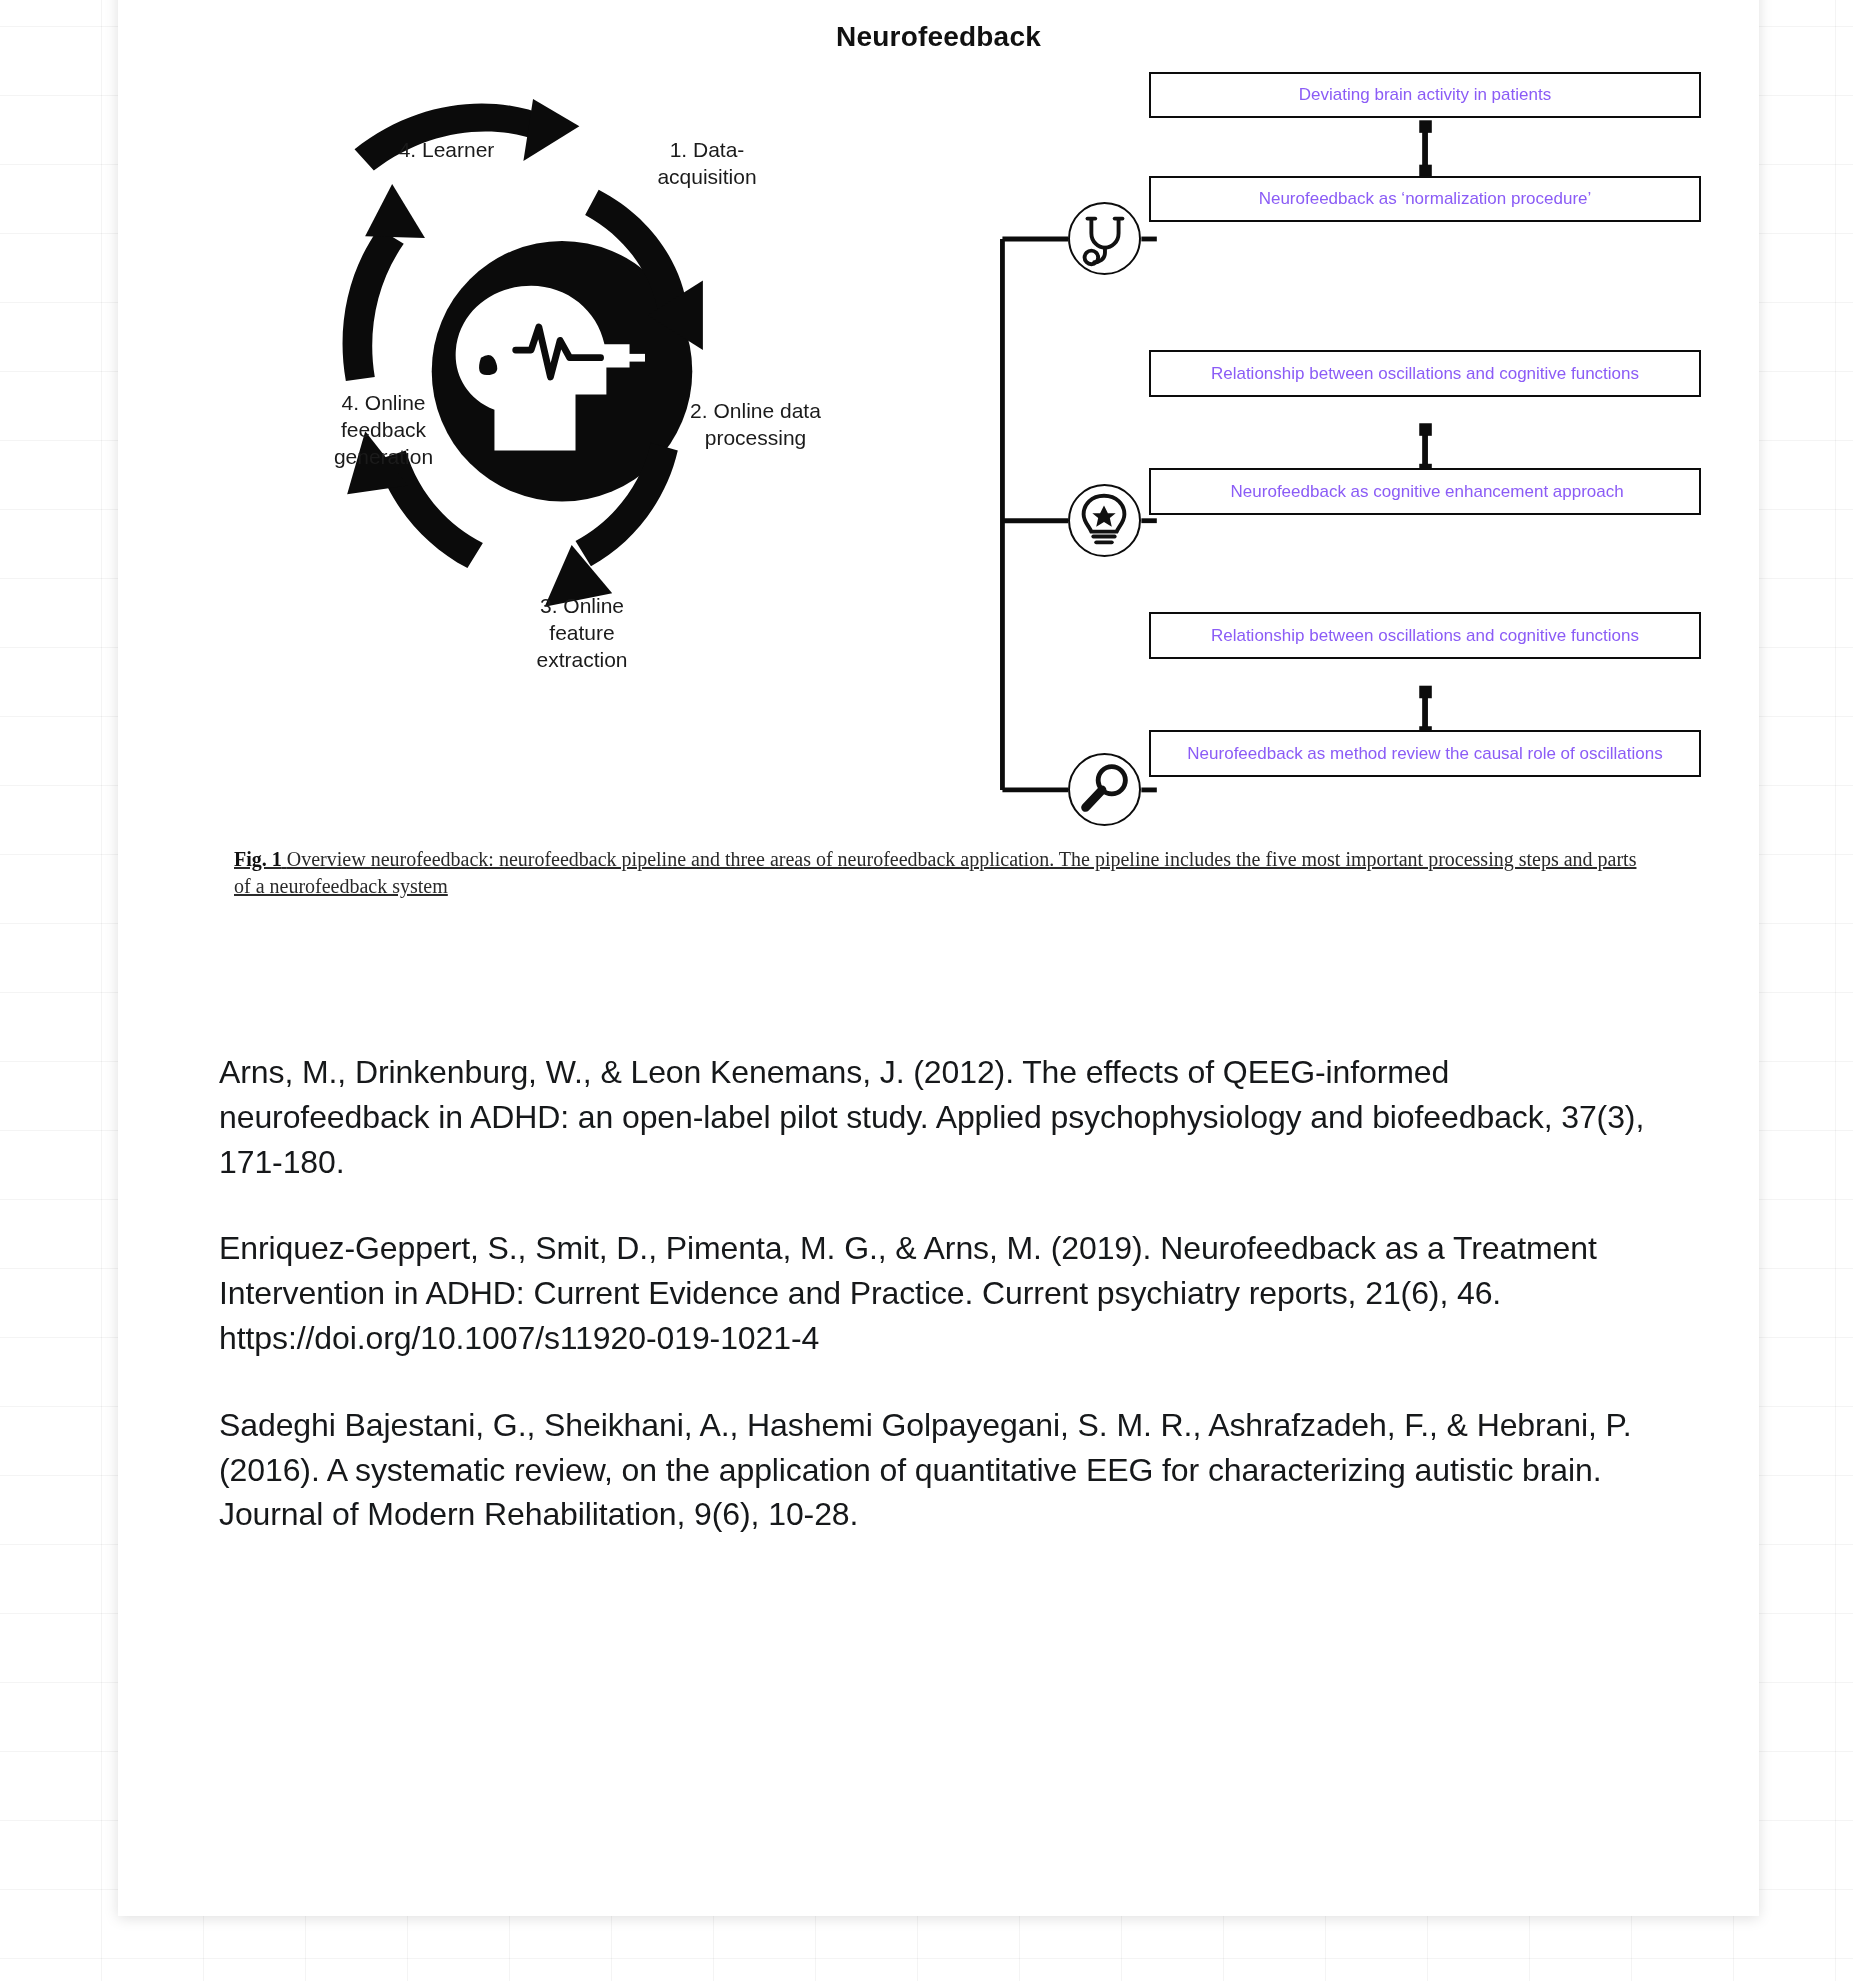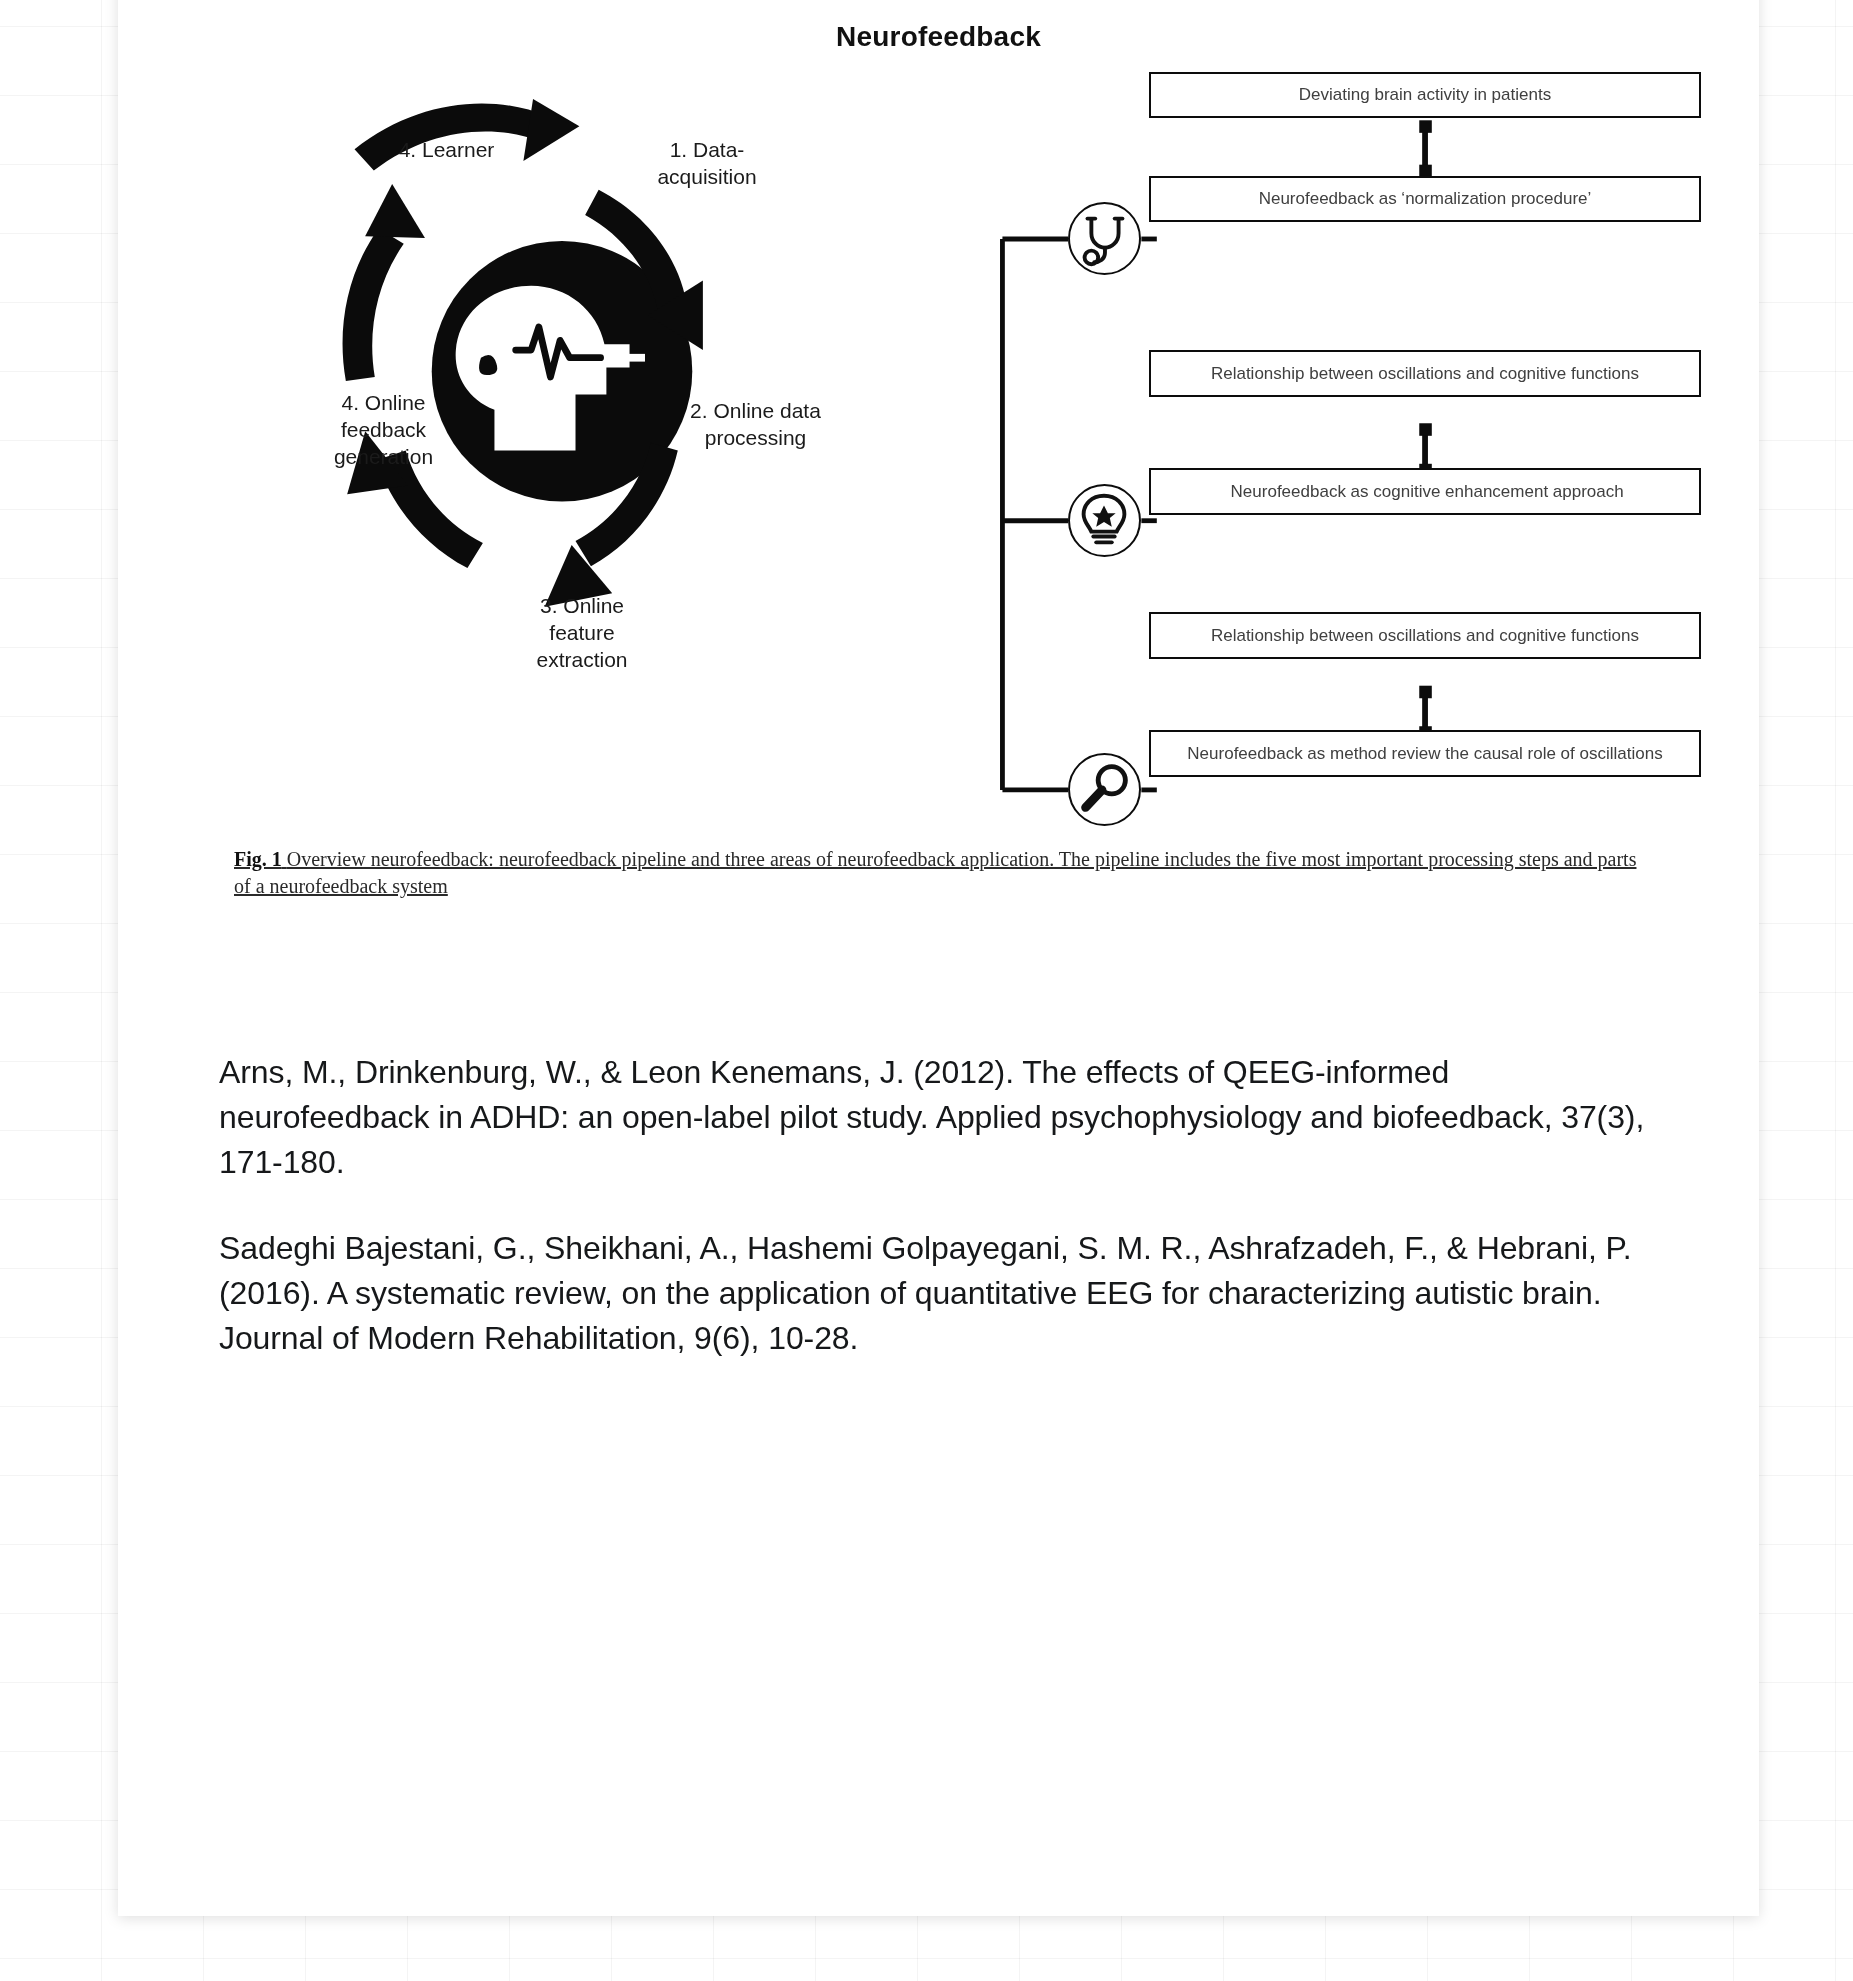--- a/index.html
+++ b/index.html
@@ -87,21 +87,21 @@
 
   .flow-group { position: absolute; left: 162px; width: 552px; }
   .flow-g1 { top: 9.7px; }
   .flow-g2 { top: 288px; }
   .flow-g3 { top: 550px; }
 
   .flow-box {
     border: 2.9px solid #0c0c0c;
     background: #fff;
     font-size: 17px;
-    color: #404040;
+    color: #8b5cf6;
     text-align: center;
     line-height: 1.26;
     padding: 10.6px 7.7px;
     box-sizing: border-box;
     position: absolute;
     left: 0;
     width: 552px;
   }
   .box-top { top: 0; }
   .box-bottom-1 { top: 104px; }
@@ -305,17 +305,18 @@
 
     <div class="fig-caption">
       <b>Fig. 1</b>
       <span>Overview neurofeedback: neurofeedback pipeline and three areas of neurofeedback application. The pipeline includes the five most important processing steps and parts of a neurofeedback system</span>
     </div>
 
   </div>
 
   <div class="refs">
     <p class="ref-item">Arns, M., Drinkenburg, W., &amp; Leon Kenemans, J. (2012). The effects of QEEG-informed neurofeedback in ADHD: an open-label pilot study. Applied psychophysiology and biofeedback, 37(3), 171-180.</p>
+    <p class="ref-item">Enriquez-Geppert, S., Smit, D., Pimenta, M. G., &amp; Arns, M. (2019). Neurofeedback as a Treatment Intervention in ADHD: Current Evidence and Practice. Current psychiatry reports, 21(6), 46. https://doi.org/10.1007/s11920-019-1021-4</p>
     <p class="ref-item">Sadeghi Bajestani, G., Sheikhani, A., Hashemi Golpayegani, S. M. R., Ashrafzadeh, F., &amp; Hebrani, P. (2016). A systematic review, on the application of quantitative EEG for characterizing autistic brain. Journal of Modern Rehabilitation, 9(6), 10-28.</p>
   </div>
 
 </div>
 
 
 </body></html>

